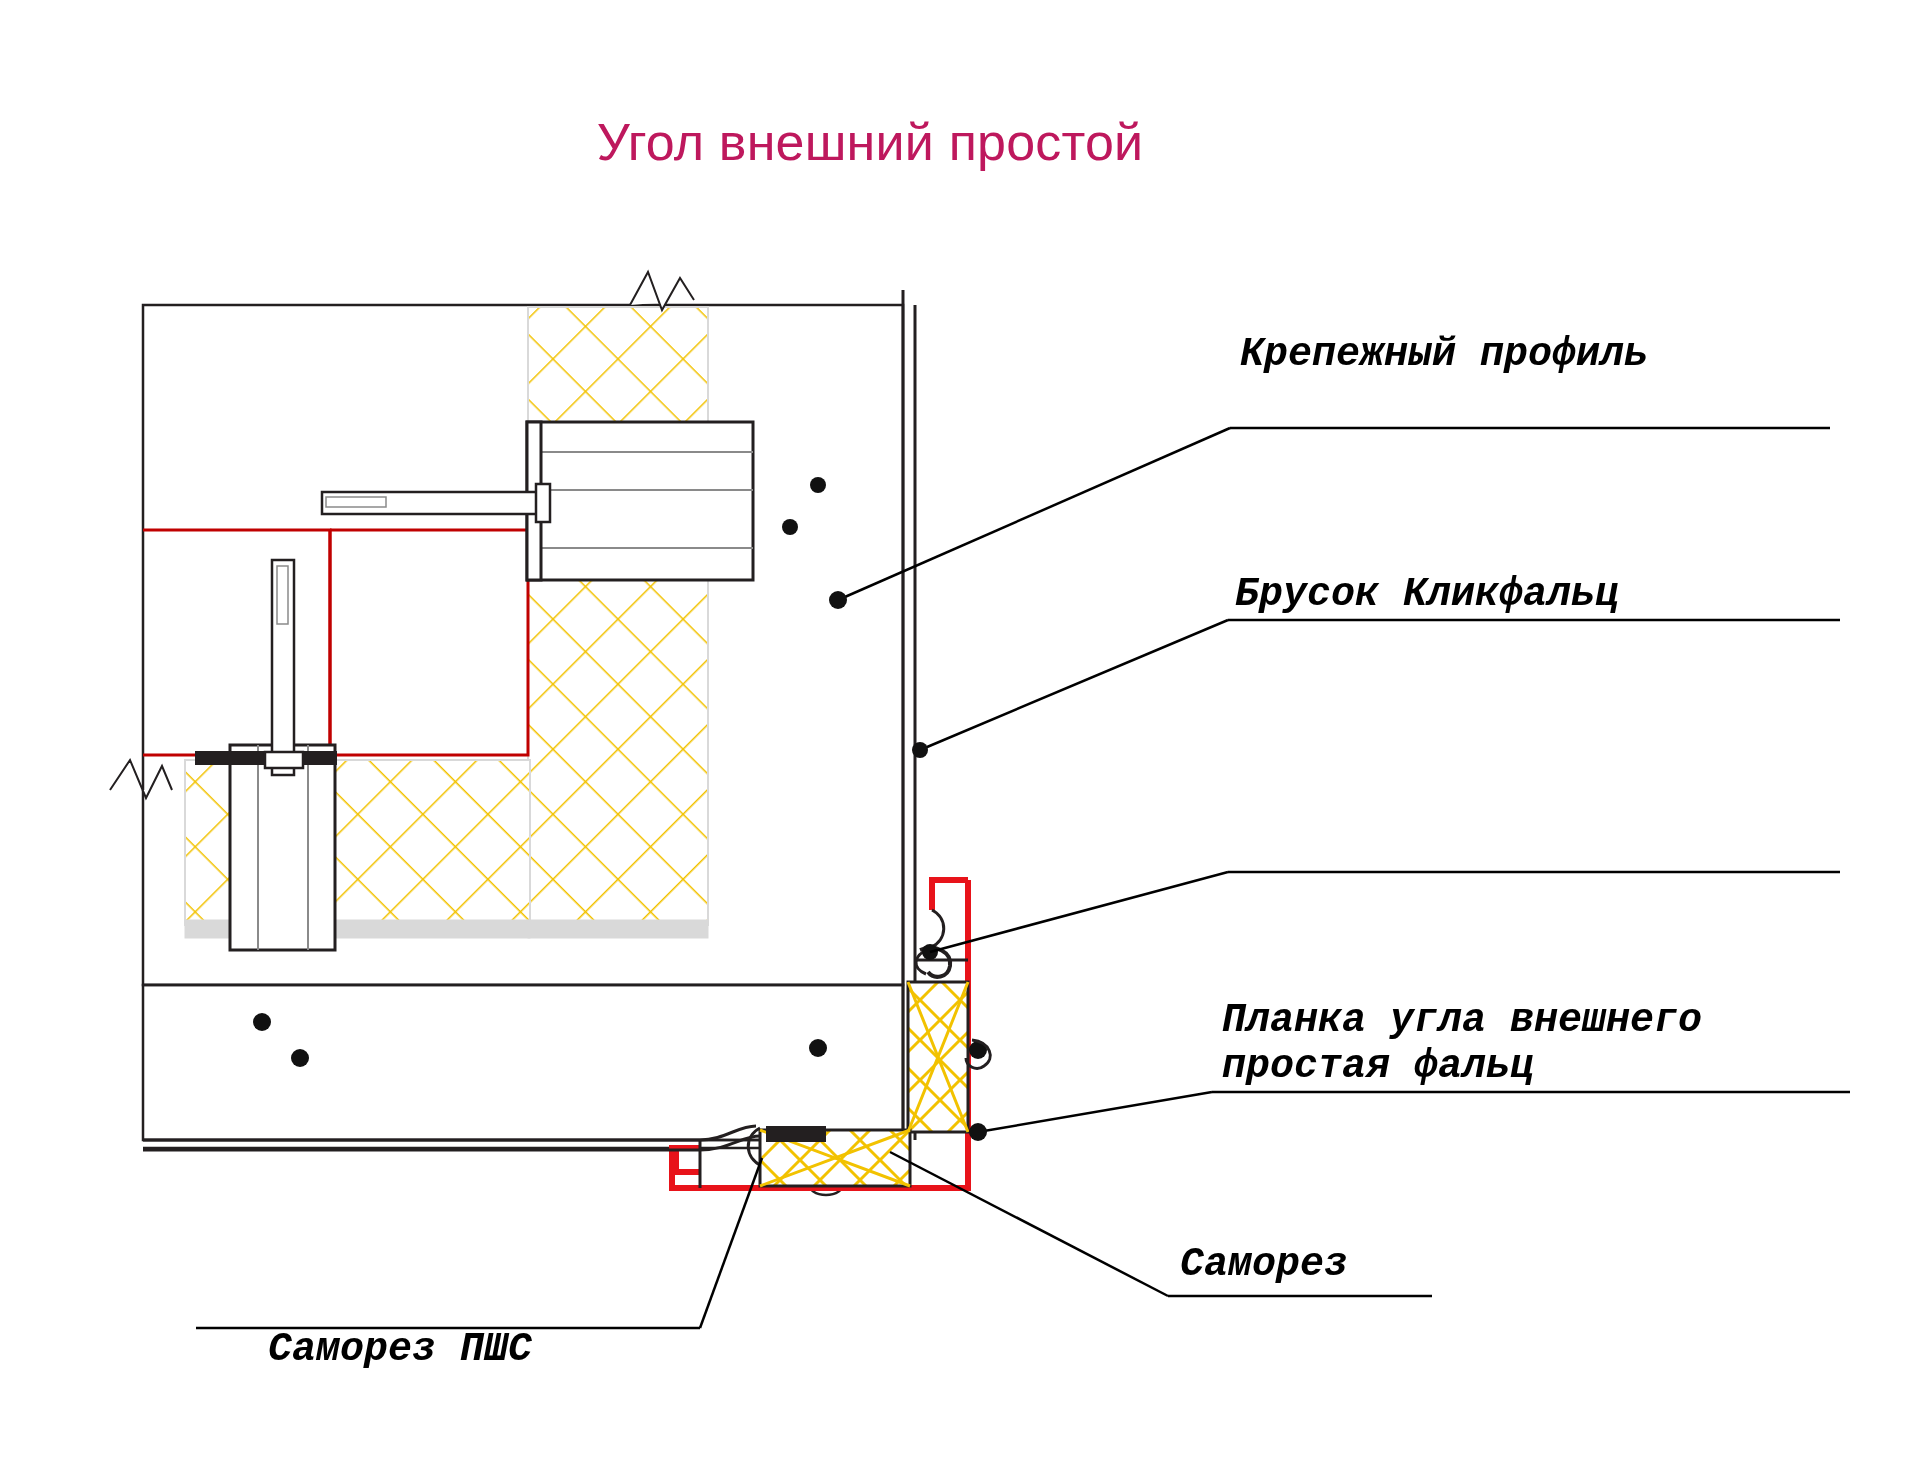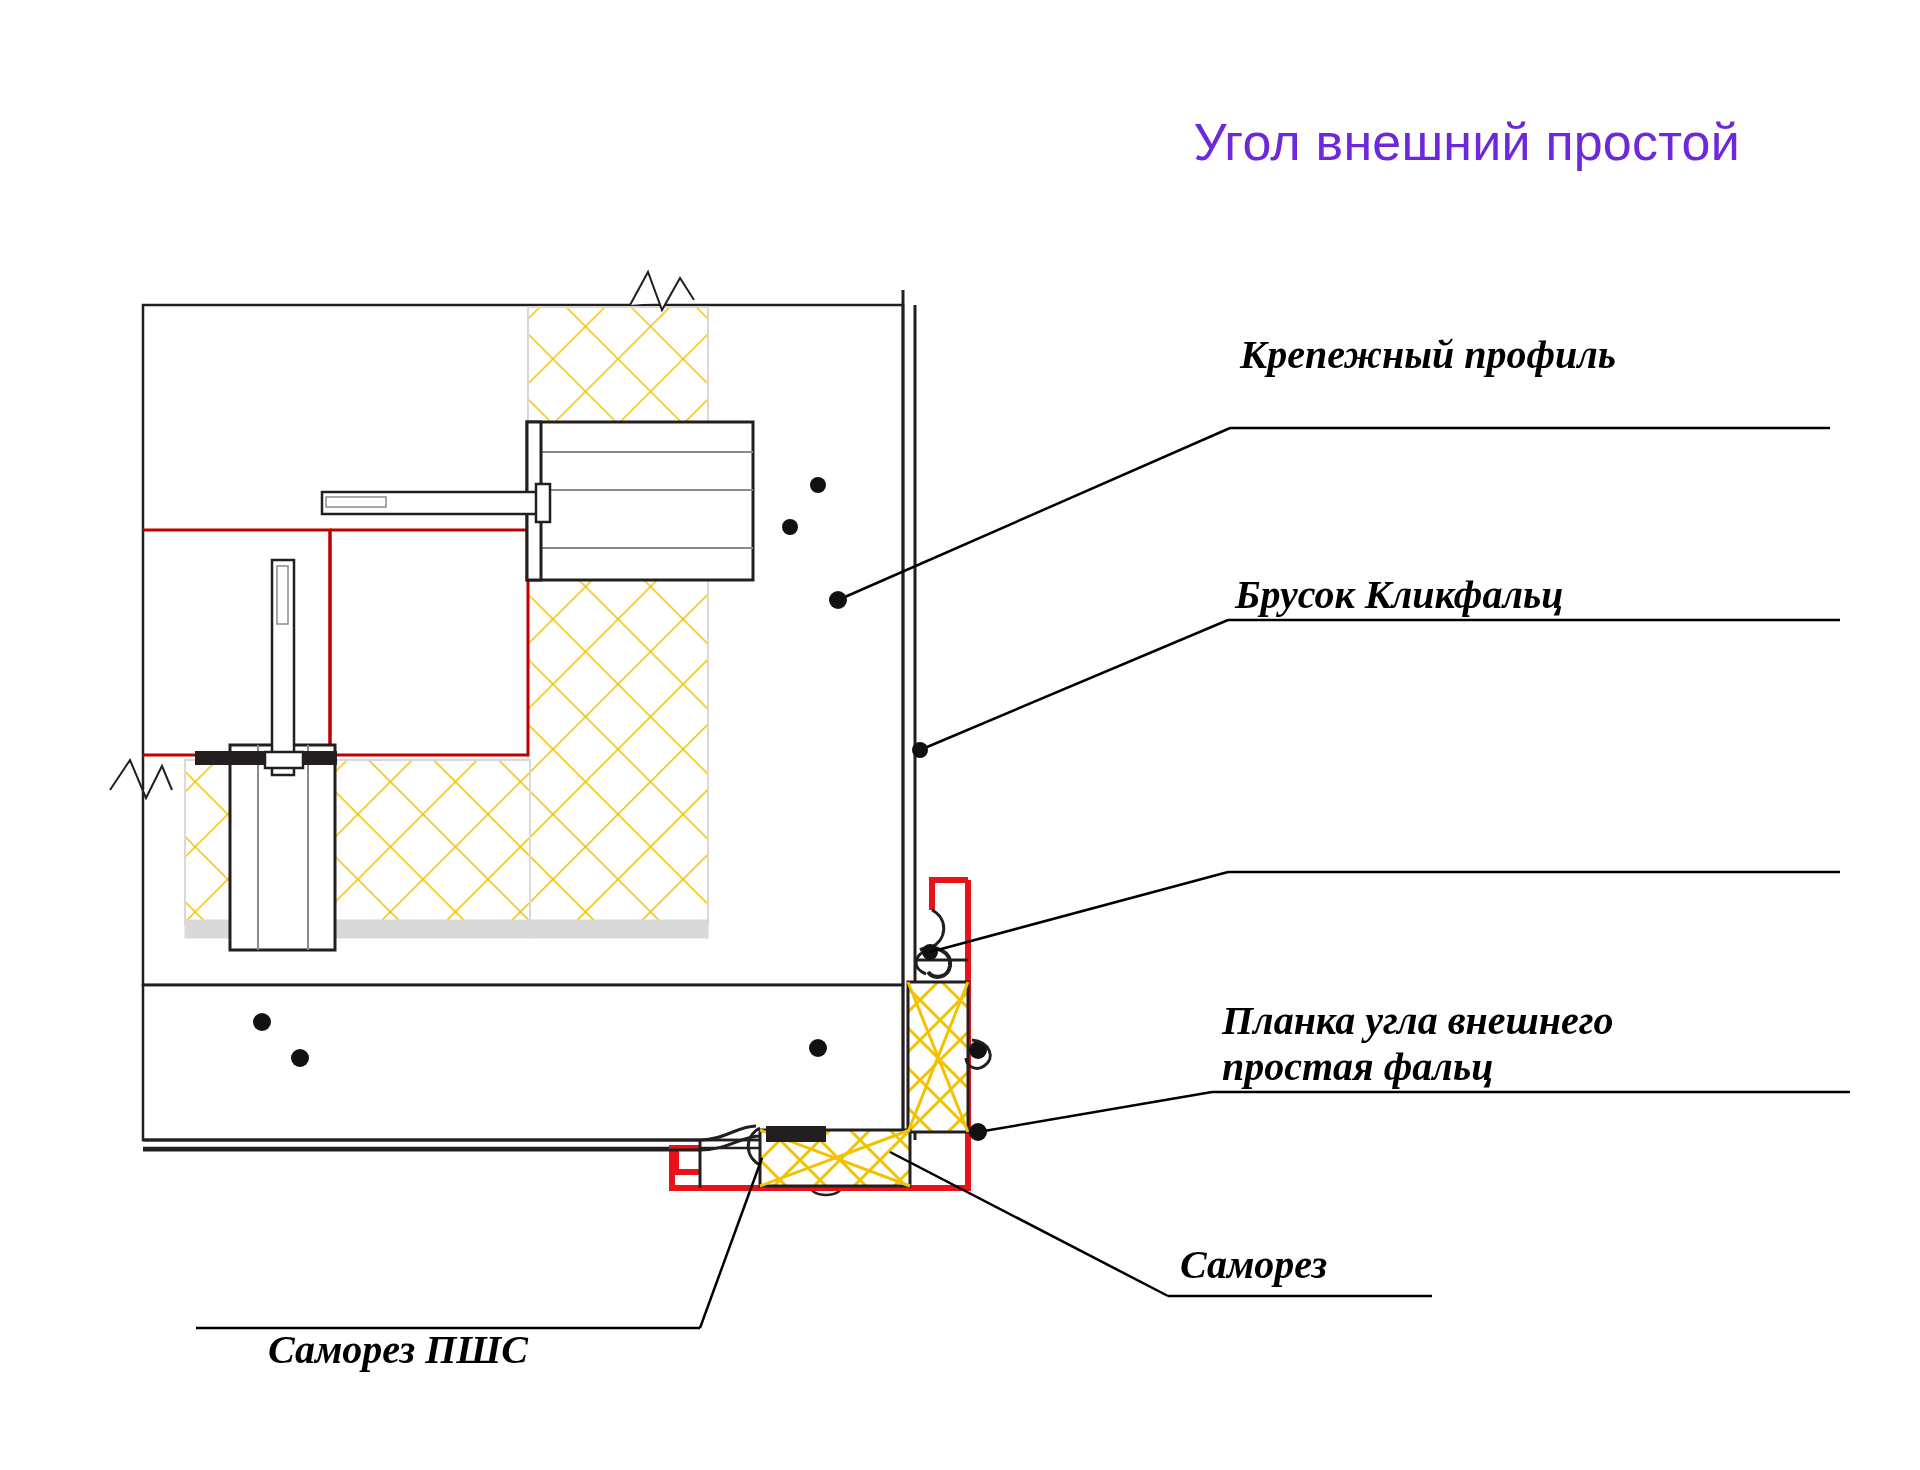--- a/index.html
+++ b/index.html
@@ -18,30 +18,30 @@
     position: absolute;
     left: 0; top: 0;
     width: 1920px;
     height: 1470px;
   }
   .title {
     position: absolute;
     left: 0;
     top: 112px;
     width: 1740px;
-    text-align: right;
+    text-align: center;
     font-size: 52px;
     font-weight: 400;
-    color: #6d28d9;
+    color: #be185d;
     letter-spacing: 0.2px;
     font-family: "Liberation Sans", sans-serif;
   }
   .callout {
     position: absolute;
-    font-family: Liberation Serif, serif;
+    font-family: Liberation Mono, monospace;
     font-style: italic;
     font-weight: 700;
     color: #000000;
     font-size: 40px;
     line-height: 1.15;
     white-space: pre-line;
   }
   svg {
     position: absolute;
     left: 0;

